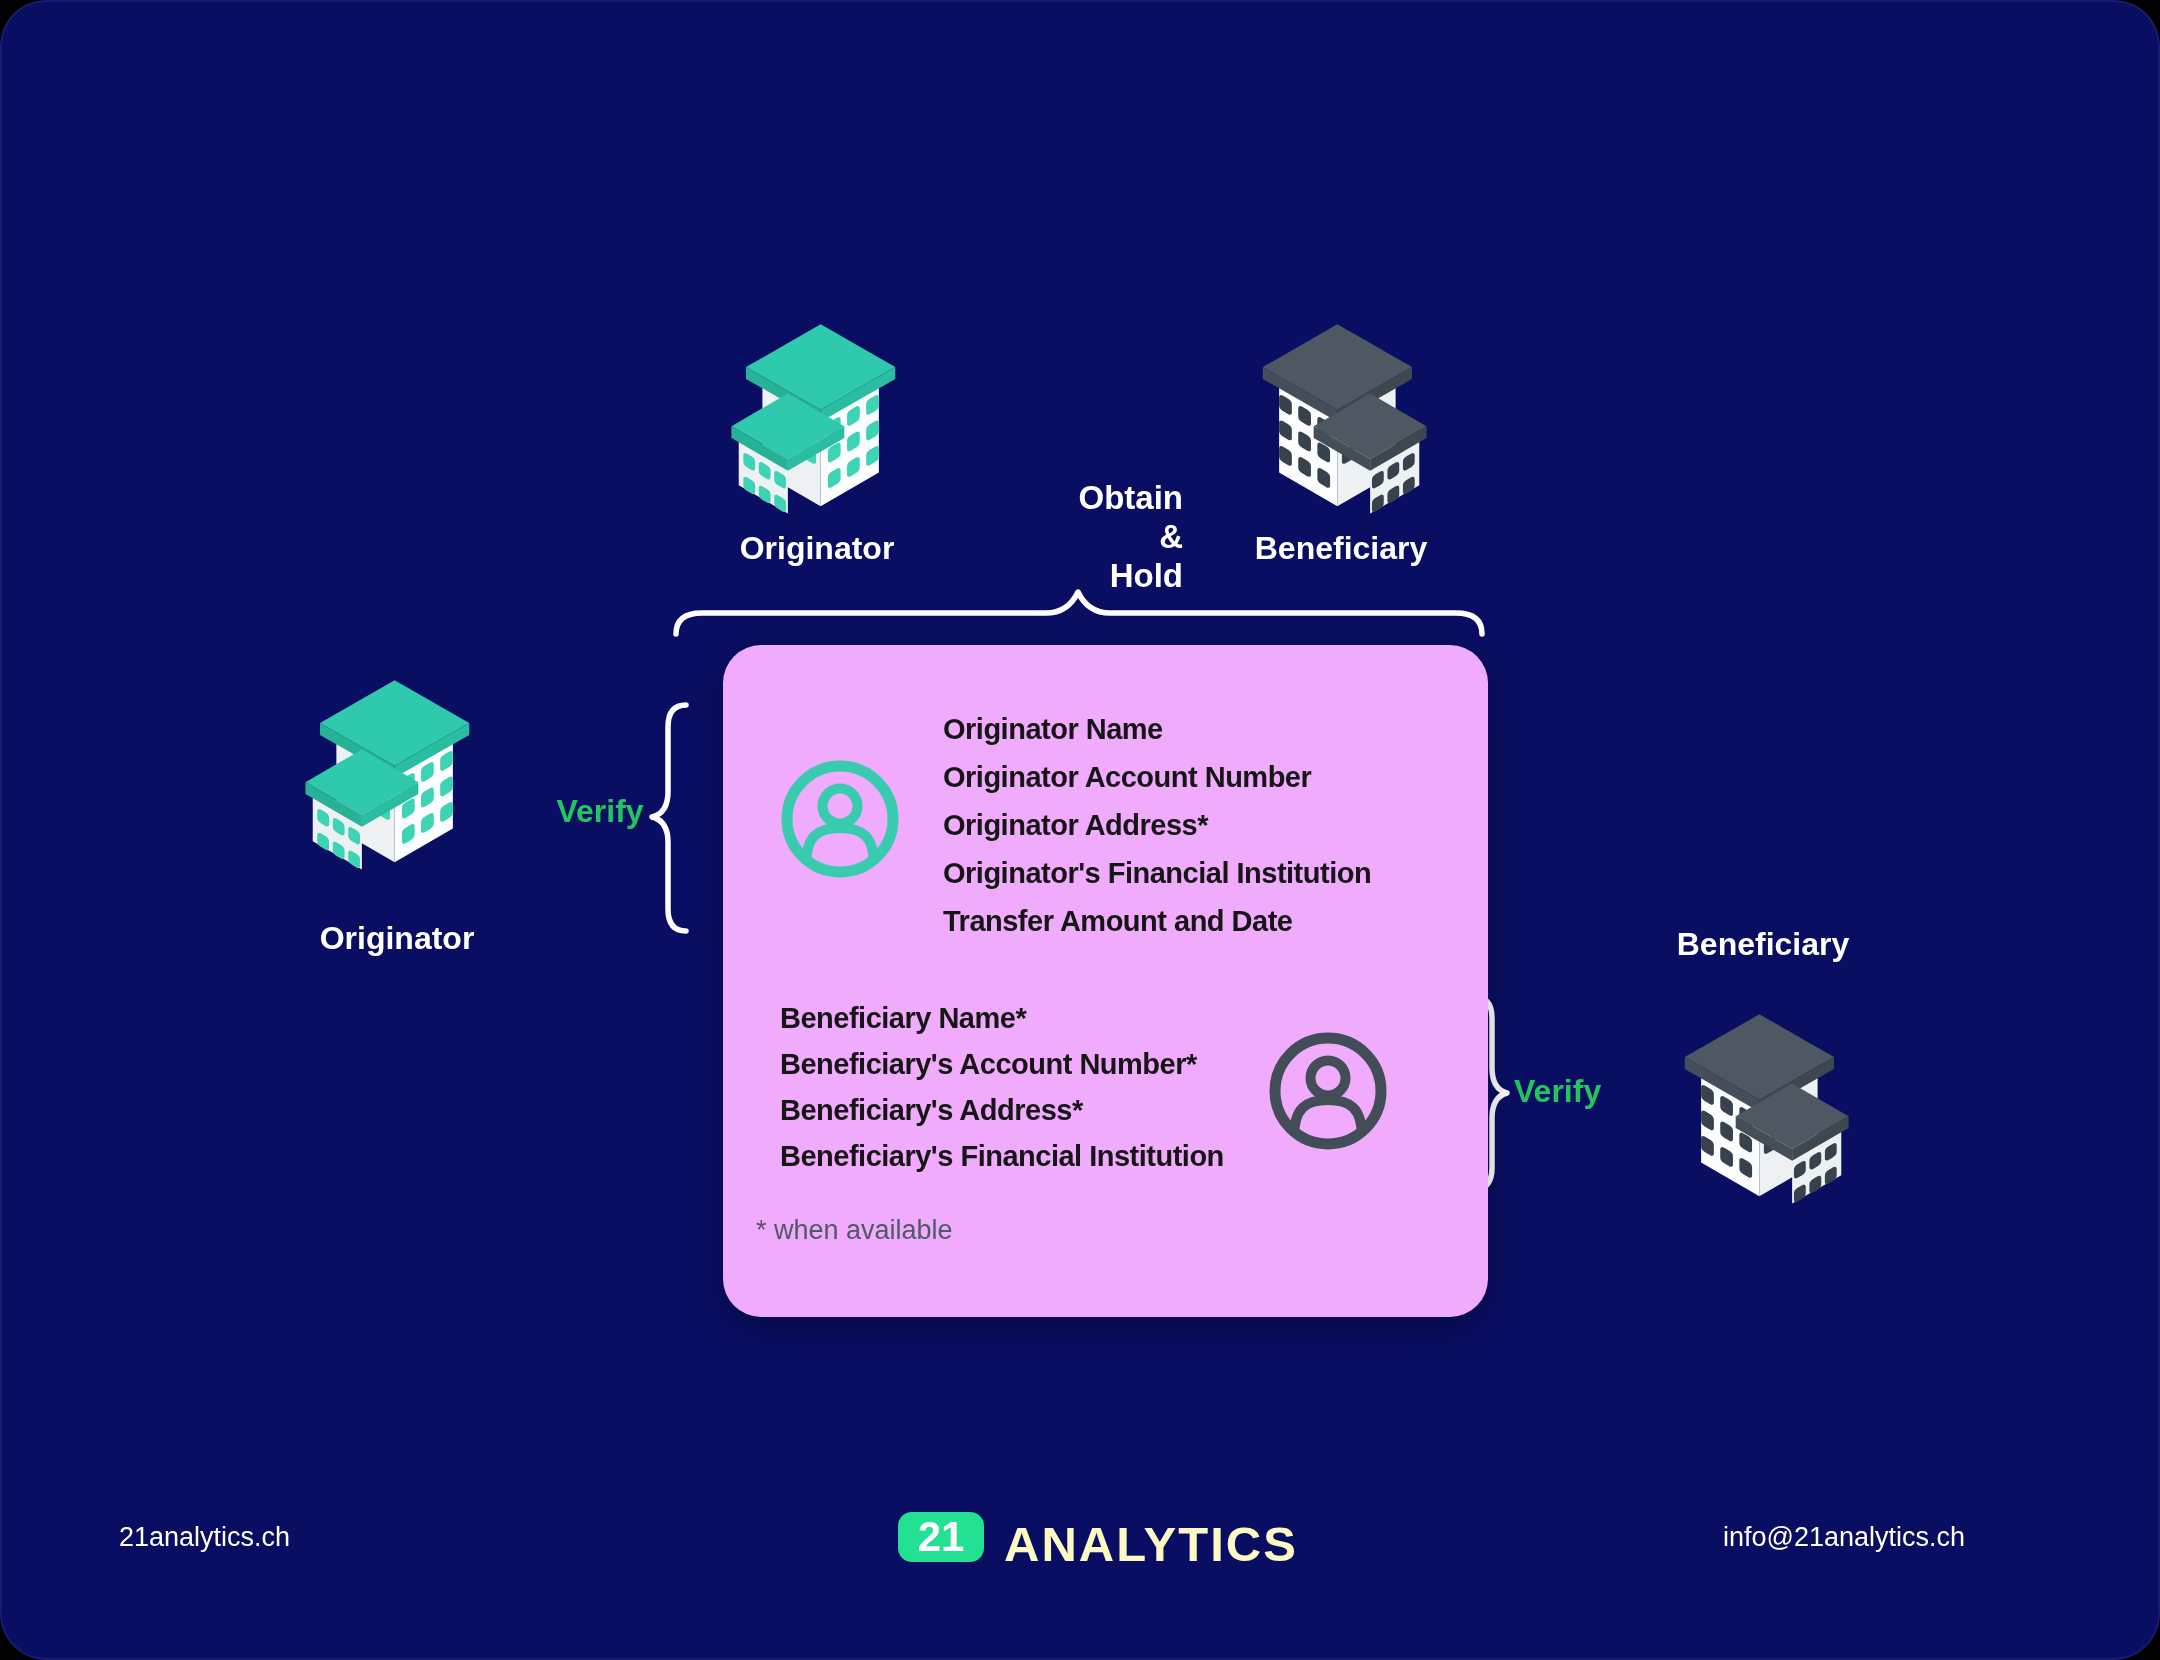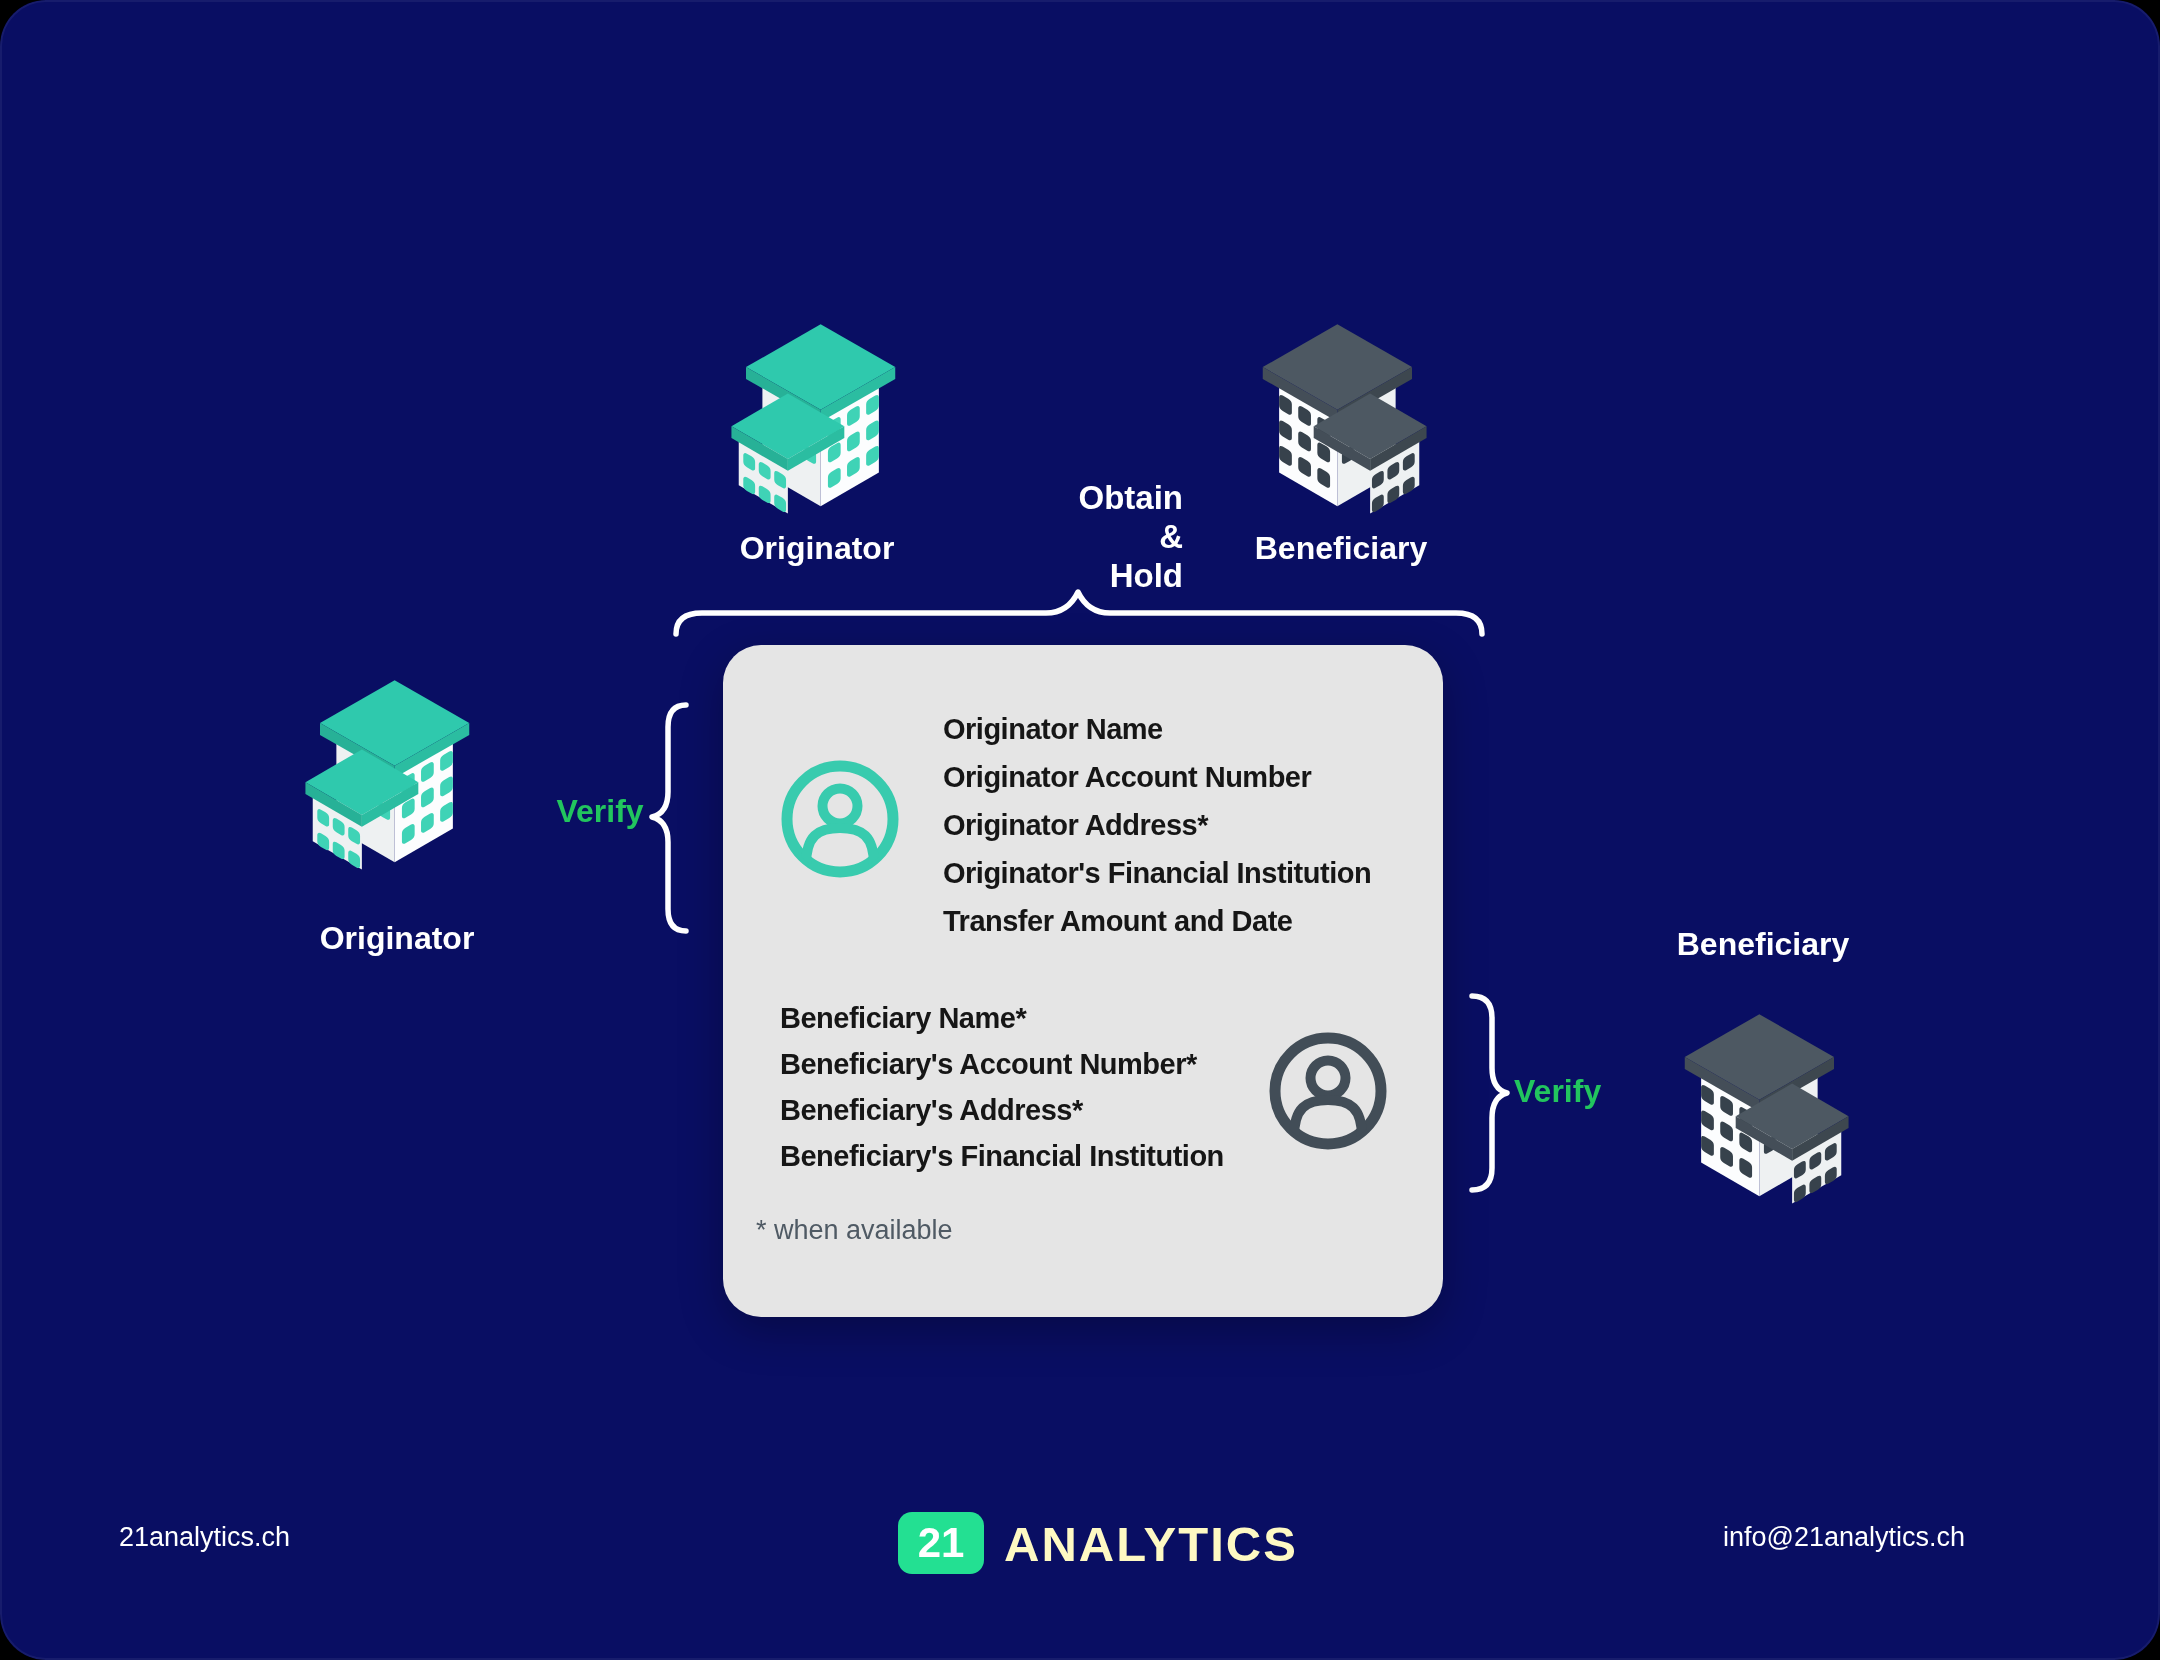--- a/index.html
+++ b/index.html
@@ -4,36 +4,36 @@
 <style>
   html,body{margin:0;padding:0;background:#000;}
   .frame{position:relative;width:2160px;height:1660px;background:#090e63;border-radius:46px;overflow:hidden;font-family:"Liberation Sans",sans-serif;}
   .abs{position:absolute;}
   .title{top:108px;left:0;width:2160px;text-align:center;color:#fff;font-size:47px;font-weight:700;letter-spacing:.5px;}
   .bldg-label{color:#fff;font-size:32px;font-weight:700;text-align:center;}
   .action-stack{color:#fff;font-size:33px;font-weight:700;text-align:right;line-height:39px;}
   .verify{color:#22c55e;font-size:32px;font-weight:700;}
   .brace-layer{top:0;left:0;width:2160px;height:1660px;pointer-events:none;}
   .brace-layer path{fill:none;stroke:#fff;stroke-width:5.5;stroke-linecap:round;stroke-linejoin:round;}
-  .card{left:723px;top:645px;width:720px;height:672px;background:#e5e5e5;border-radius:38px;box-shadow:0 14px 44px rgba(0,0,0,.28);}
+  .card{left:723px;top:645px;width:720px;height:672px;background:#f0abfc;border-radius:38px;box-shadow:0 14px 44px rgba(0,0,0,.28);padding-left:45px;}
   .olist{left:220px;top:60px;line-height:48px;}
   .blist{left:57px;top:350px;line-height:46px;}
   .field-list div{color:#161616;font-size:29px;font-weight:700;letter-spacing:-0.5px;white-space:nowrap;}
   .footnote{left:33px;top:570px;color:#4f5a64;font-size:27px;}
   .avatar{width:124px;height:124px;}
   .avatar-teal{left:55px;top:112px;}
   .avatar-dark{left:543px;top:384px;}
   .building{width:182px;height:214px;display:block;}
   .mirror{transform:scaleX(-1);}
   .teal{--roof-top:#2fc9ad;--roof-side:#27b197;--roof-side2:#2bbda1;--wall-l:#eef1f2;--wall-r:#fcfdfe;--win:#3fd3b6;}
   .dark{--roof-top:#4d5862;--roof-side:#3d474f;--roof-side2:#444e58;--wall-l:#eef1f2;--wall-r:#fcfdfe;--win:#37424c;}
   .av-teal{--stroke:#38cbae;}
   .av-dark{--stroke:#424d57;}
   .footer-text{color:#ffffff;font-size:27px;}
-  .logo-badge{left:898px;top:1512px;width:86px;height:62px;background:#23e092;border-radius:14px;color:#fff;font-size:42px;font-weight:700;display:flex;align-items:center;justify-content:center;}
+  .logo-badge{left:898px;top:1512px;width:86px;height:50px;background:#23e092;border-radius:14px;color:#fff;font-size:42px;font-weight:700;display:flex;align-items:center;justify-content:center;}
   .logo-name{left:1004px;top:1516px;color:#fef9c3;font-size:49px;font-weight:700;letter-spacing:2px;}
   .edge{position:absolute;inset:0;border-radius:46px;border:2px solid rgba(255,255,255,.06);pointer-events:none;}
 </style>
 </head>
 <body>
 
 <svg width="0" height="0" style="position:absolute">
   <defs>
     <symbol id="building" viewBox="0 0 200 235">
 

